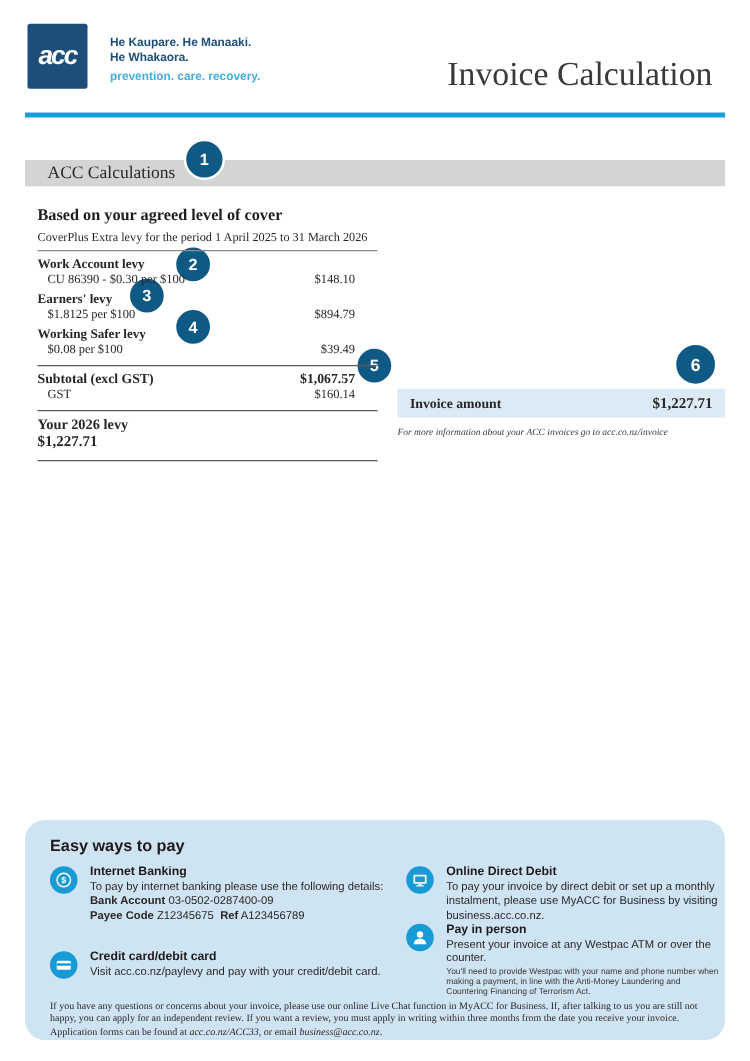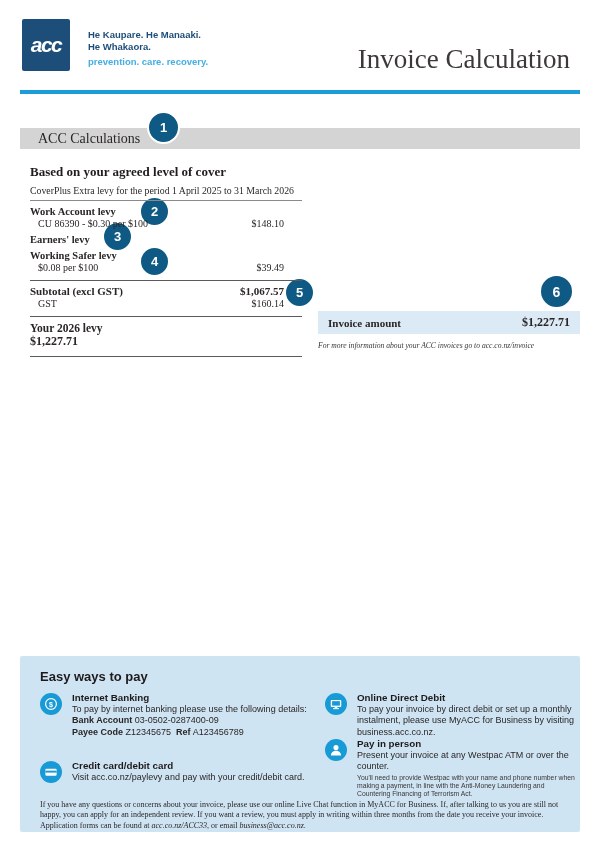--- a/index.html
+++ b/index.html
@@ -53,21 +53,21 @@
   
   .invoice-box{position:absolute;left:318px;top:311px;width:262px;height:23px;background:#DCEAF6;
                display:flex;align-items:center;justify-content:space-between;box-sizing:border-box;
                padding:0 10px;font-family:"Liberation Serif",serif;font-weight:bold;}
   .invoice-box .label{font-size:11px;}
   .invoice-box .amount{font-size:12px;}
   .invoice-note{position:absolute;left:318px;top:341px;width:262px;
                 font-family:"Liberation Serif",serif;font-style:italic;font-size:7.6px;color:#3a3637;}
 
   
-  .footer{position:absolute;left:20px;top:656px;width:560px;height:176px;background:#CFE4F2;border-radius:2px;}
+  .footer{position:absolute;left:20px;top:656px;width:560px;height:176px;background:#CFE4F2;border-radius:16px;}
   .footer-heading{position:absolute;left:20px;top:13px;font-size:13px;font-weight:bold;color:#1e1a1b;}
   .pay-item{position:absolute;}
   .pay-icon{position:absolute;left:0;top:1px;width:22px;height:22px;border-radius:50%;background:#189AD6;
             display:flex;align-items:center;justify-content:center;}
   .pay-icon svg{width:18px;height:18px;}
   .pay-body{margin-left:32px;font-size:9px;line-height:11.5px;color:#2a2627;}
   .pay-title{font-size:9.8px;font-weight:bold;color:#1e1a1b;}
   .pay-body b{font-weight:bold;}
   .small-print{font-size:6.8px;line-height:8.4px;margin-top:1px;color:#3a3637;}
   .item-ib{left:20px;top:36px;width:285px;}
@@ -113,20 +113,24 @@
     <div>
       <div class="levy-name">Work Account levy</div>
       <div class="levy-line">
         <span class="detail">CU 86390 - $0.30 per $100</span>
         <span class="amount">$148.10</span>
       </div>
     </div>
 
     <div>
       <div class="levy-name">Earners' levy</div>
+      <div class="levy-line">
+        <span class="detail">$1.8125 per $100</span>
+        <span class="amount">$894.79</span>
+      </div>
     </div>
 
     <div>
       <div class="levy-name">Working Safer levy</div>
       <div class="levy-line">
         <span class="detail">$0.08 per $100</span>
         <span class="amount">$39.49</span>
       </div>
     </div>
 

